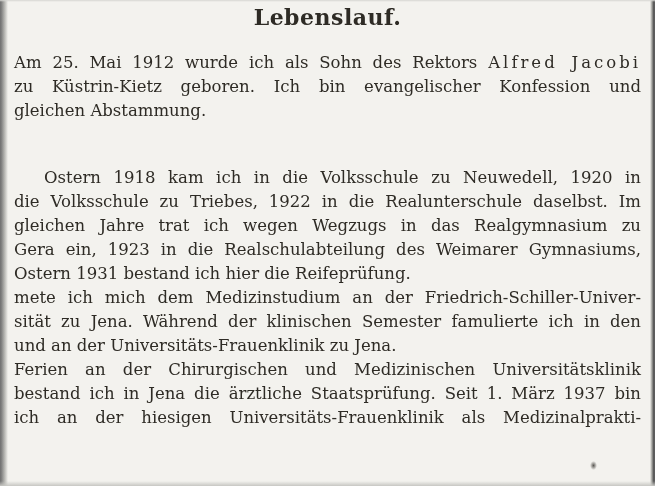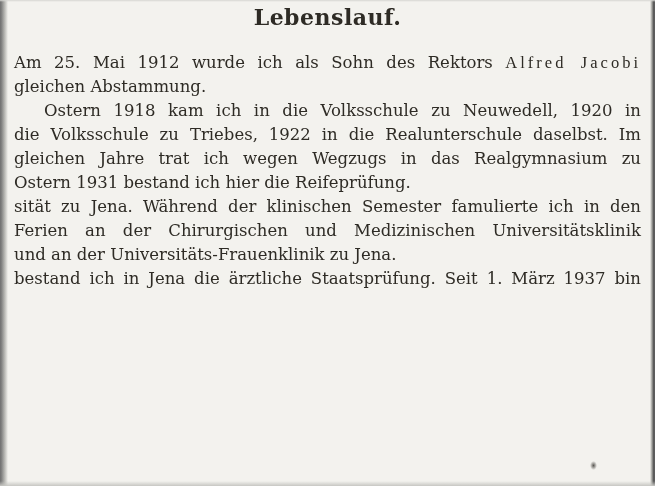--- a/index.html
+++ b/index.html
@@ -70,57 +70,61 @@
     text-align: justify;
     text-align-last: justify;
     white-space: nowrap;
     overflow: visible;
   }
   .line.last {
     text-align-last: left;
   }
   .line.first {
     padding-left: 30px;
+    margin-top: 43px;
   }
   .spaced {
     letter-spacing: 3px;
-    font-family: Liberation Serif, serif;
   }
 </style>
 </head>
 <body>
 
 <div class="page">
   <div class="edge-left"></div>
   <div class="edge-right"></div>
   <div class="edge-top"></div>
   <div class="edge-bottom"></div>
   <div class="speck"></div>
 
   <div class="text-block">
     <div class="title">Lebenslauf.</div>
 
     <div>
       <div class="line">
         <span>Am 25. Mai 1912 wurde ich als Sohn des Rektors</span>
         <span class="spaced">Alfred Jacobi</span>
       </div>
+      <div class="line">zu Küstrin-Kietz geboren. Ich bin evangelischer Konfession und</div>
       <div class="line last">gleichen Abstammung.</div>
     </div>
 
     <div>
       <div class="line first">Ostern 1918 kam ich in die Volksschule zu Neuwedell, 1920 in</div>
       <div class="line">die Volksschule zu Triebes, 1922 in die Realunterschule daselbst. Im</div>
       <div class="line">gleichen Jahre trat ich wegen Wegzugs in das Realgymnasium zu</div>
+      <div class="line">Gera ein, 1923 in die Realschulabteilung des Weimarer Gymnasiums,</div>
       <div class="line last">Ostern 1931 bestand ich hier die Reifeprüfung.</div>
     </div>
 
     <div>
+      <div class="line">mete ich mich dem Medizinstudium an der Friedrich-Schiller-Univer-</div>
       <div class="line">sität zu Jena. Während der klinischen Semester famulierte ich in den</div>
+      <div class="line last">und an der Universitäts-Frauenklinik zu Jena.</div>
       <div class="line">Ferien an der Chirurgischen und Medizinischen Universitätsklinik</div>
-      <div class="line last">und an der Universitäts-Frauenklinik zu Jena.</div>
     </div>
 
     <div>
       <div class="line">bestand ich in Jena die ärztliche Staatsprüfung. Seit 1. März 1937 bin</div>
+      <div class="line">ich an der hiesigen Universitäts-Frauenklinik als Medizinalprakti-</div>
     </div>
   </div>
 </div>
 
 </body></html>

